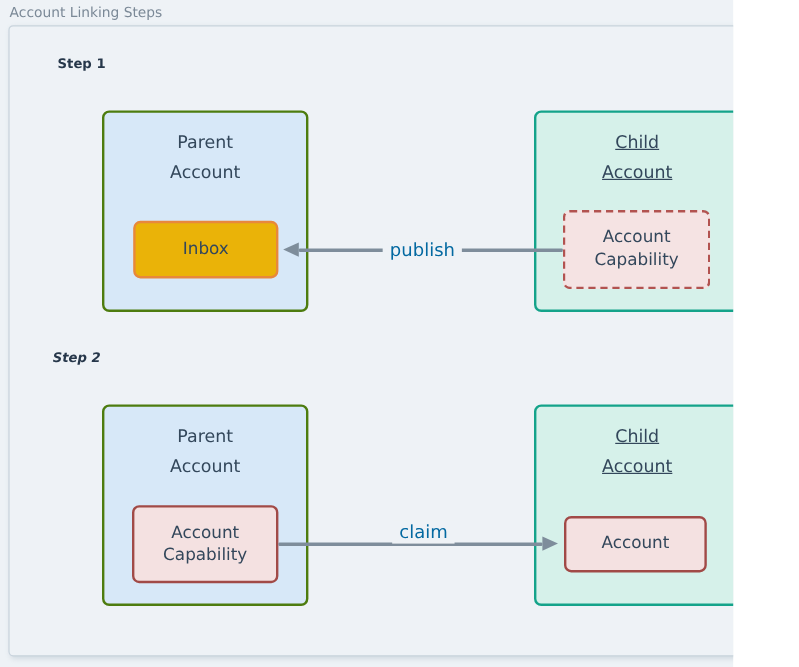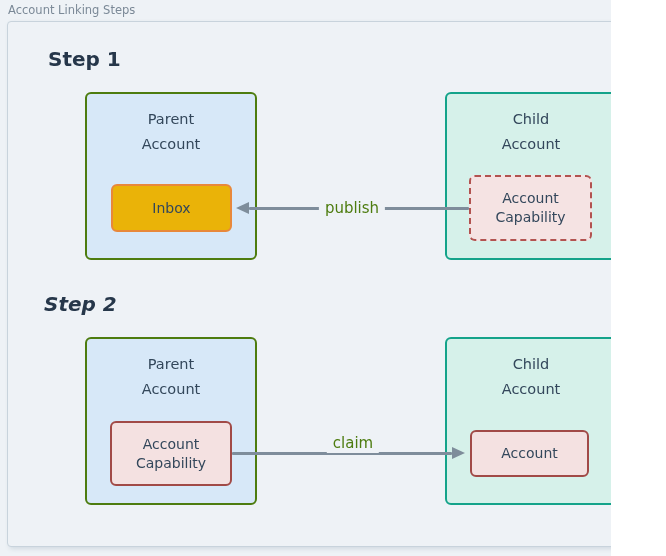--- a/index.html
+++ b/index.html
@@ -17,37 +17,37 @@
   .panel {
     position:absolute; left:7px; top:21px;
     width:647px; height:524px;
     background:#eef2f6;
     border:1px solid #c8d3dc;
     border-radius:4px;
     box-shadow:2px 2px 4px rgba(175,190,202,0.45);
   }
   .step-heading {
     position:absolute;
-    font-size:20px; font-weight:bold; color:#26374a;
+    font-size:11px; font-weight:bold; color:#26374a;
   }
   .s1-heading { left:48px; top:47px; }
   .s2-heading { left:44px; top:292px;font-style:italic; }
 
   .node {
     position:absolute; box-sizing:border-box;
     border-radius:6px; text-align:center; color:#33475b;
   }
   .outer-node {
     font-size:14.5px; line-height:25px;
   }
   .node-title {
     display:block; padding-top:13px; white-space:pre-line;
   }
   .node-blue   { background:#d7e8f8; border:2px solid #4d7c0f; }
-  .node-teal   { background:#d6f1ea; border:2px solid #14a38a; }
+  .node-teal   { background:#d6f1ea; border:2px solid #14a38a;text-decoration:underline; }
   .node-orange { background:#eab308; border:2px solid #e8883b; }
   .node-red    { background:#f4e1e1; border:2px solid #a14a47; }
   .node-red-dashed { background:#f5e3e3; border:2px dashed #b25350; }
   .inner-node {
     display:flex; align-items:center; justify-content:center;
     font-size:14px; line-height:19px; white-space:pre-line;
   }
   
   .s1-inbox   { left:24px; top:90px; width:121px; height:48px; }
   .s1-cap     { left:22px; top:81px; width:123px; height:66px; }
@@ -68,21 +68,21 @@
   .arrowhead {
     position:absolute; width:0; height:0;
     border-top:6px solid transparent;
     border-bottom:6px solid transparent;
   }
   .head-left  { left:236px; top:202px; border-right:13px solid #7e8d9b; }
   .head-right { left:452px; top:447px; border-left:13px solid #7e8d9b; }
   .edge-label {
     position:absolute; transform:translateX(-50%);
     background:#eef2f6; padding:0 6px;
-    font-size:15px; line-height:19px; color:#4d7c0f; font-weight:500;
+    font-size:15px; line-height:19px; color:#0369a1; font-weight:500;
     white-space:nowrap;
   }
   .s1-edge-label { left:352px; top:199px; }
   .s2-edge-label { left:353px; top:434px; }
 </style>
 </head>
 <body>
 
 <div class="stage">
 

